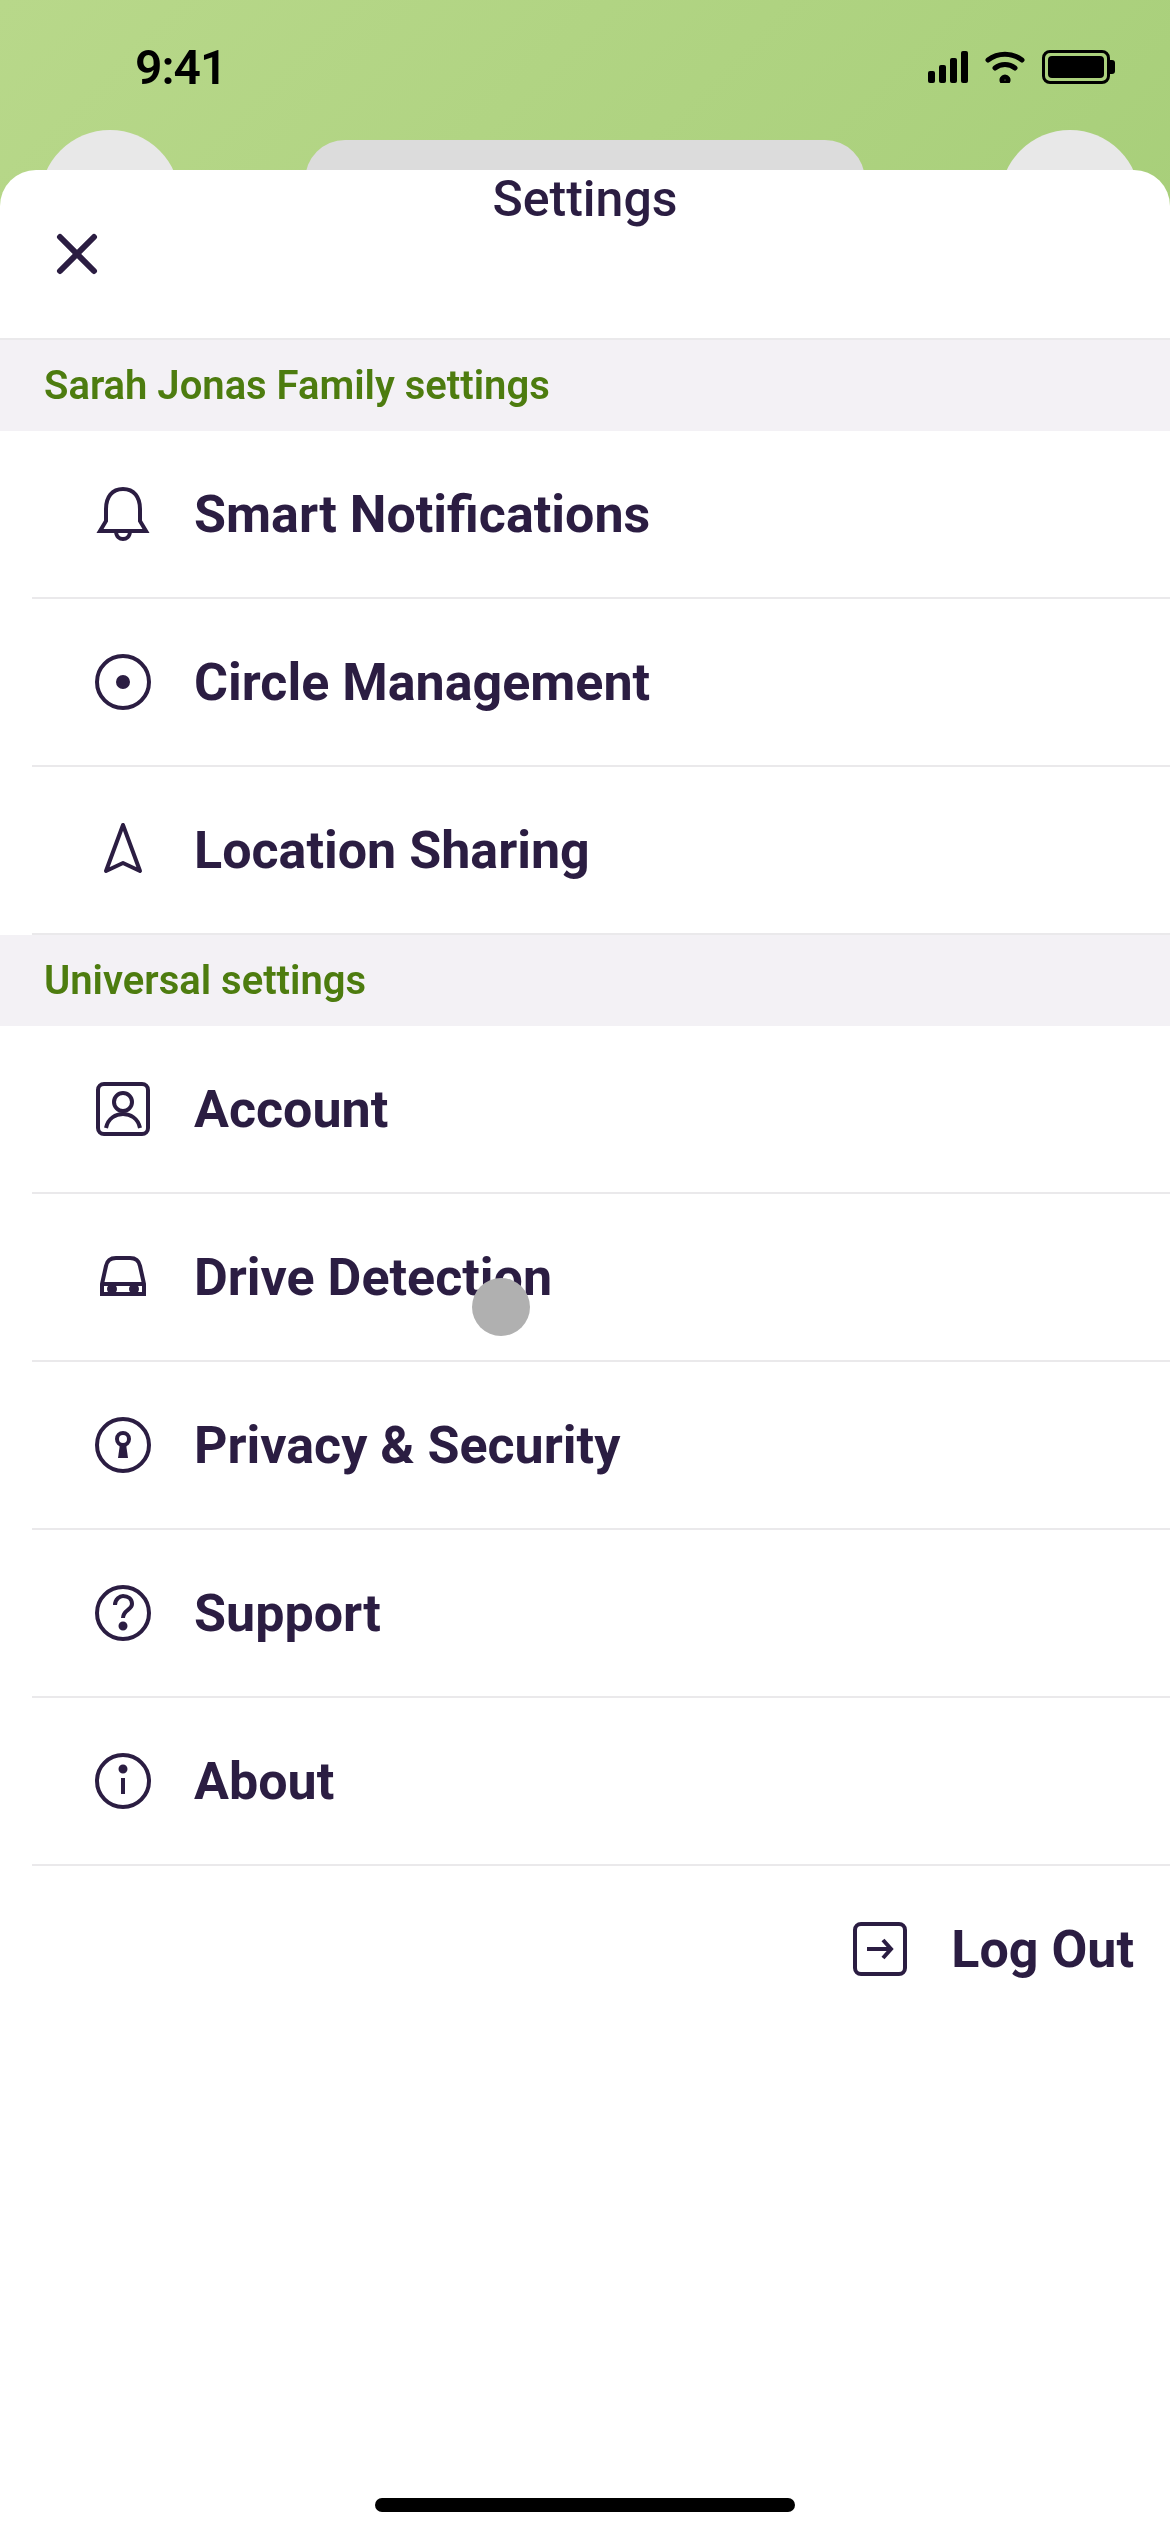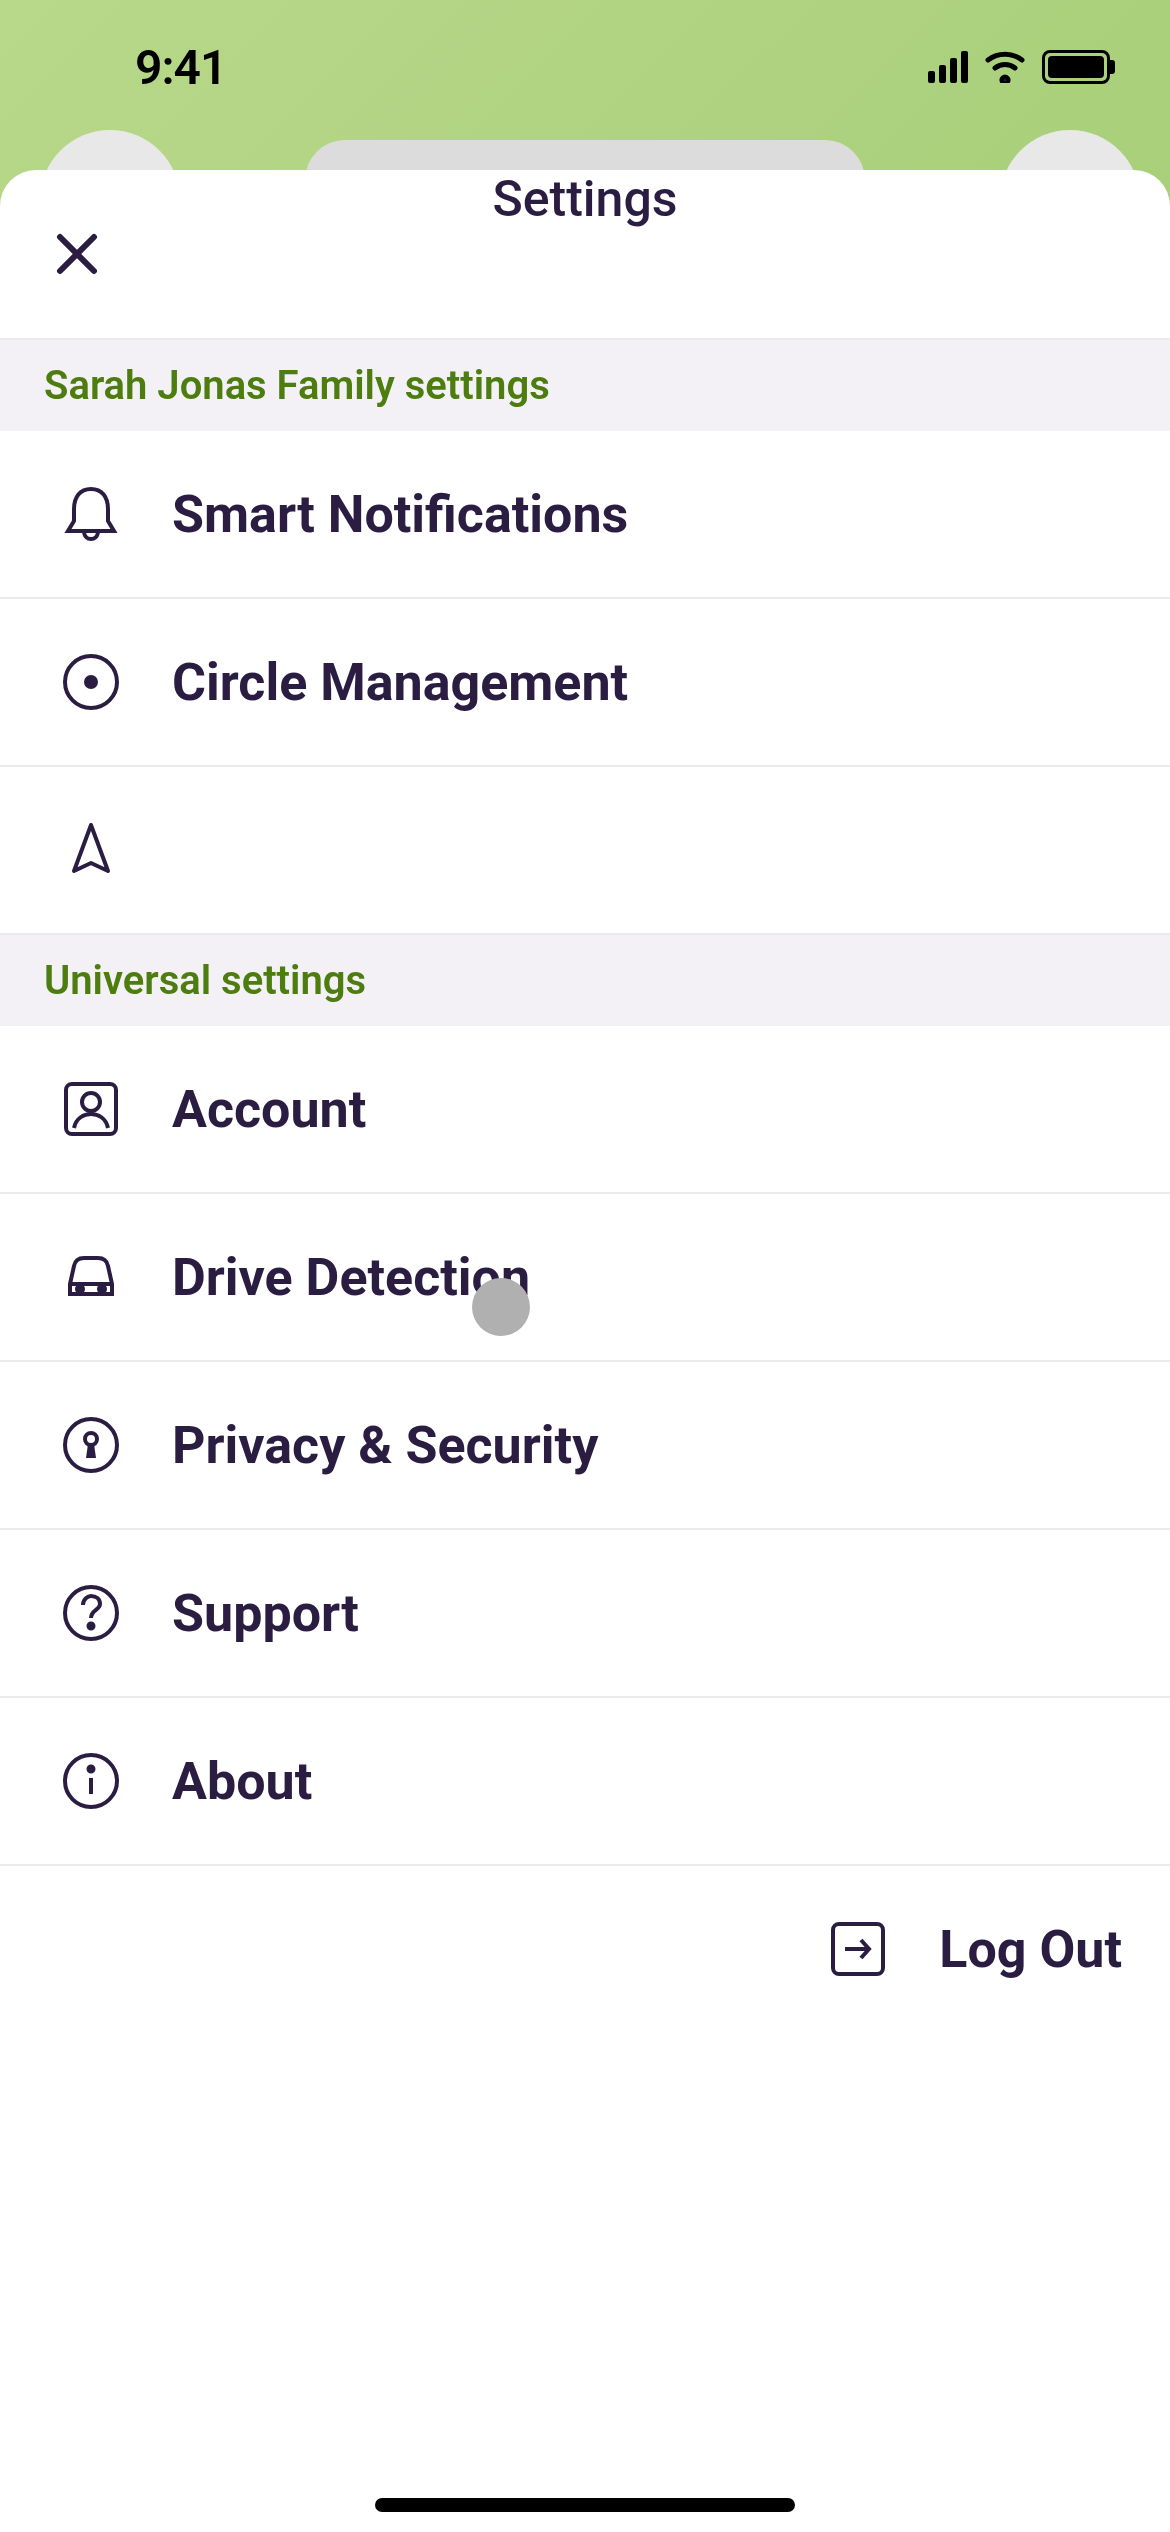--- a/index.html
+++ b/index.html
@@ -133,25 +133,26 @@
     .section-header {
       background: #f3f1f5;
       padding: 22px 36px 22px 44px;
       font-size: 40px;
       font-weight: 600;
       color: #4d7c0f;
     }
     .list-row {
       display: flex;
       align-items: center;
-      padding: 52px 48px 52px 60px;
+      padding: 52px 36px 52px 60px;
       border-bottom: 2px solid #eae9eb;
-      gap: 50px;
+      gap: 40px;
       cursor: pointer;
       position: relative;
+      margin-left: 32px;
     }
     .list-row:last-child {
       border-bottom: none;
       justify-content: flex-end;
     }
     .row-icon {
       width: 62px;
       height: 62px;
       flex-shrink: 0;
       display: flex;
@@ -272,20 +273,21 @@
     </div>
     <div class="row-label">Circle Management</div>
   </div>
 
   <div class="list-row">
     <div class="row-icon">
       <svg viewBox="0 0 62 62">
           <path d="M31 6 L48 52 L31 44 L14 52 Z" stroke-linejoin="round"></path>
         </svg>
     </div>
+    <div class="row-label">Location Sharing</div>
   </div>
 
   <div class="section-header">Universal settings</div>
 
   <div class="list-row">
     <div class="row-icon">
       <svg viewBox="0 0 62 62">
           <rect x="6" y="6" width="50" height="50" rx="6"></rect>
           <circle cx="31" cy="24" r="9"></circle>
           <path d="M14 50 C16 40 24 36 31 36 C38 36 46 40 48 50"></path>

